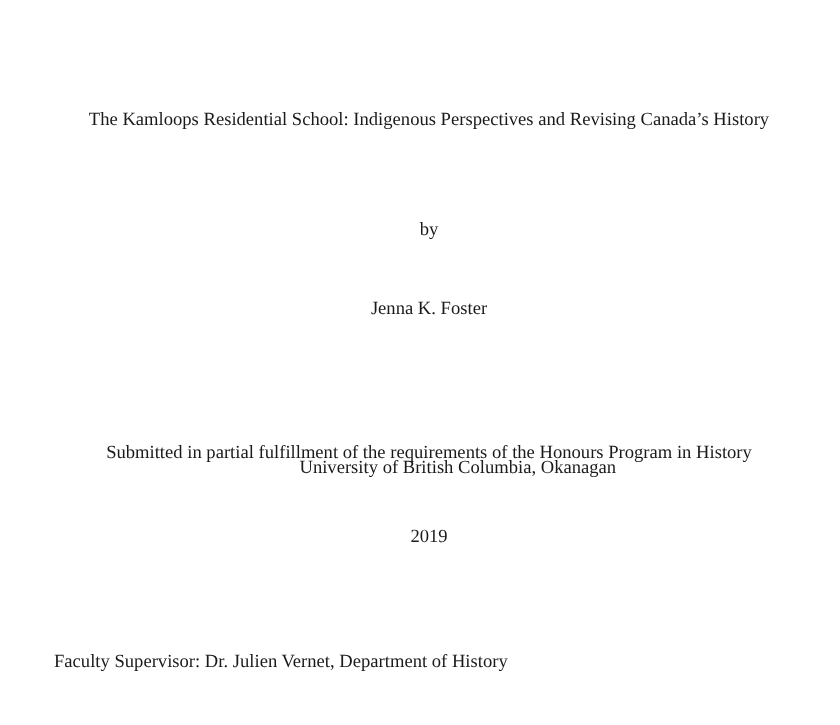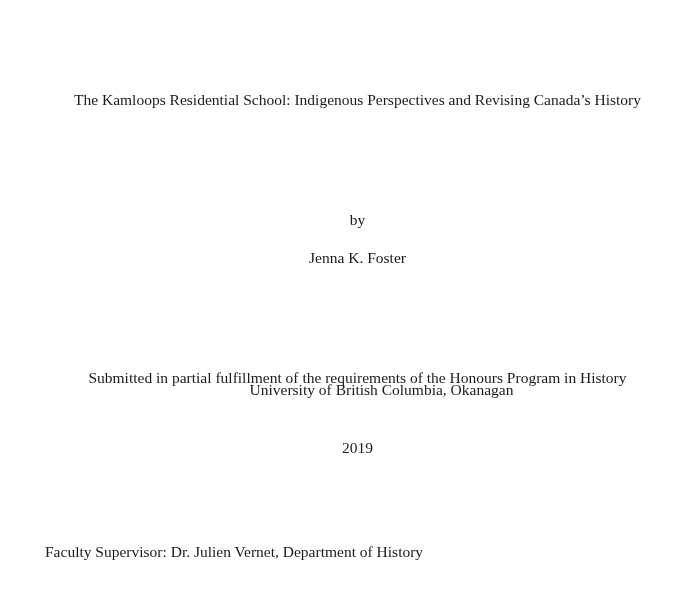--- a/index.html
+++ b/index.html
@@ -21,21 +21,21 @@
       white-space: nowrap;
       line-height: 1;
     }
     .center {
       left: 0;
       width: 683px;
       text-align: center;
       margin-left: 16px;
     }
     #title { top: 92px; }
-    #by { top: 212px; }
+    #by { top: 184px; }
     #author { top: 250px; }
     #submitted { top: 370px; }
     #university { top: 382px; padding-left: 24px; }
     #year { top: 440px; }
     #supervisor { top: 544px; left: 45px; }
   </style>
 </head>
 <body>
 
 <div>

